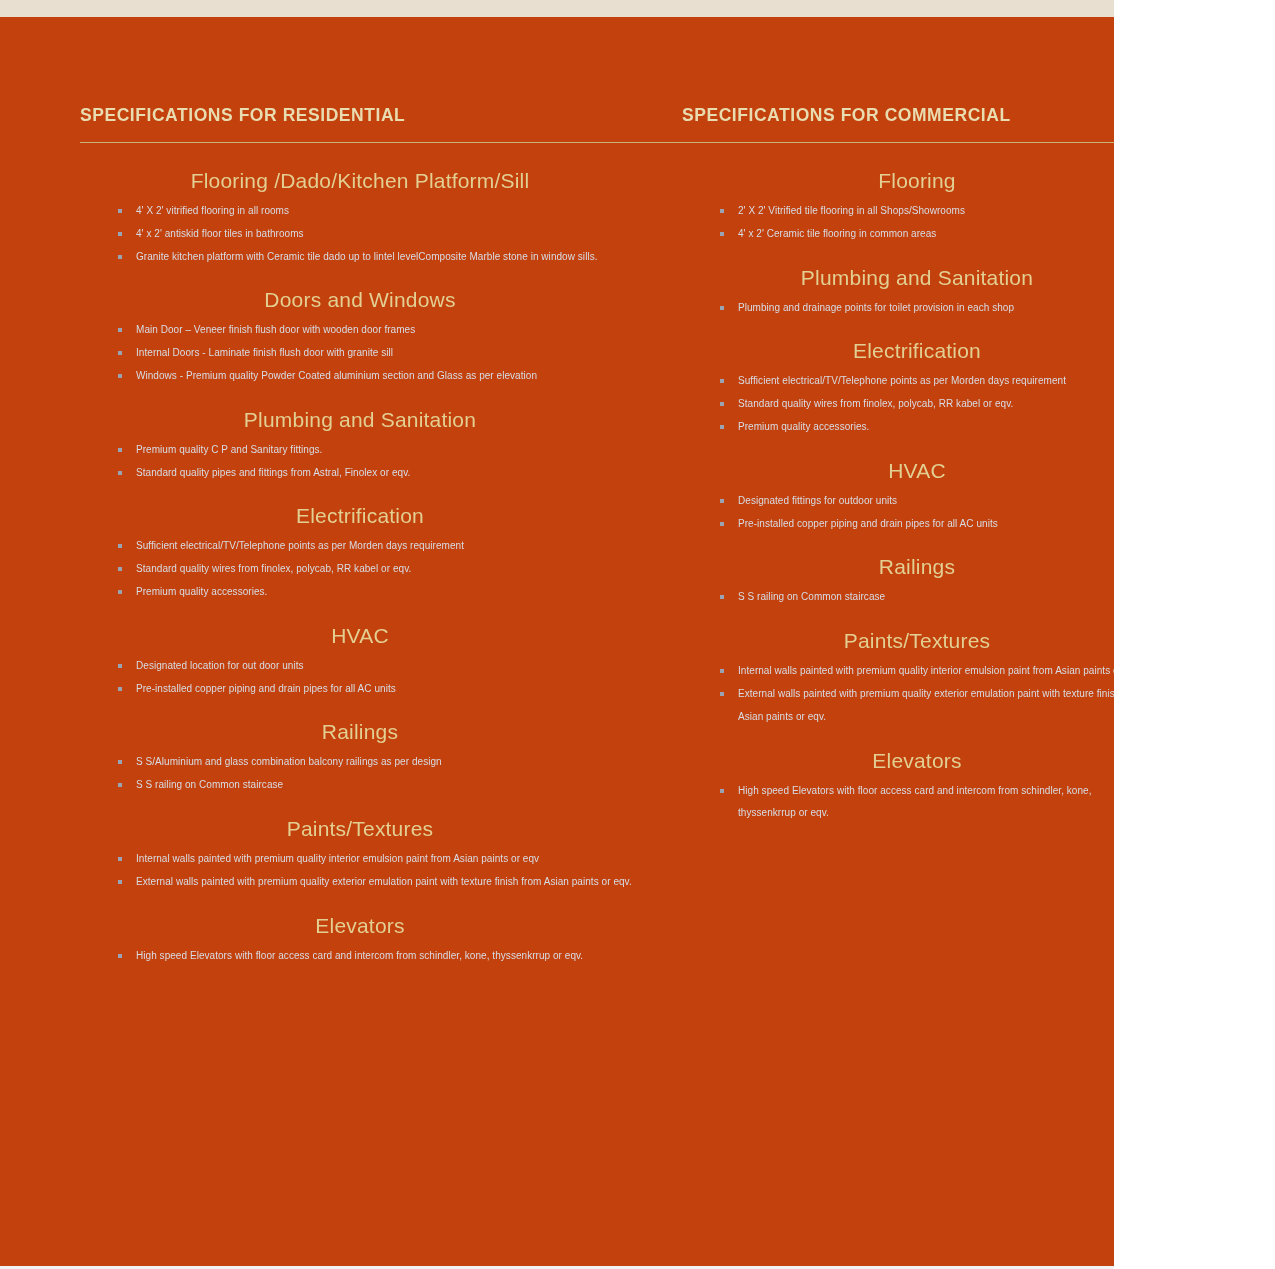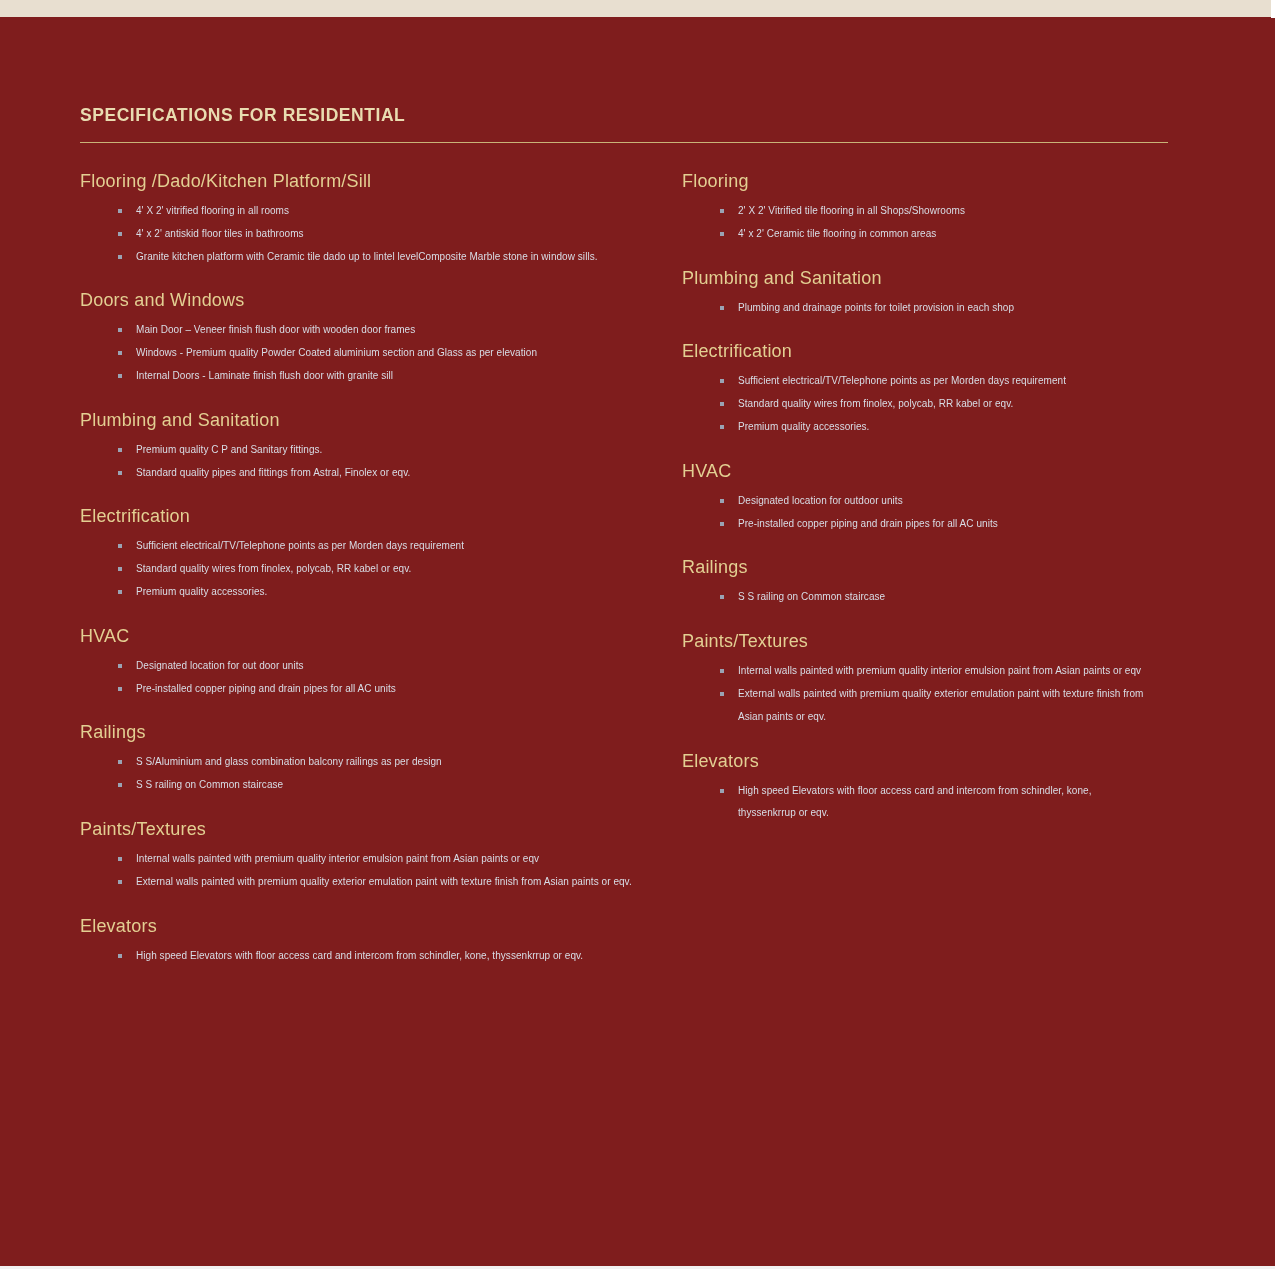--- a/index.html
+++ b/index.html
@@ -10,23 +10,23 @@
   body {
     width: 1275px;
     height: 1269px;
     background: #ffffff;
     font-family: "Liberation Sans", sans-serif;
     overflow: hidden;
   }
 
   .page {
     position: relative;
-    width: 1275px;
+    width: 1114px;
     height: 1269px;
-    background: #7f1d1d;
+    background: #c2410c;
     overflow: hidden;
   }
 
   
   .top-band {
     position: absolute;
     top: 0;
     left: 0;
     width: 1271px;
     height: 17px;
@@ -91,25 +91,26 @@
     position: absolute;
     top: 154px;
     width: 100%;
   }
   .col-left .col-body  { width: 560px; }
   .col-right .col-body { width: 470px; }
 
   .group { margin-bottom: 9px; }
 
   .group-heading {
-    font-size: 18px;
+    font-size: 21px;
     color: #e3cf92;
     line-height: 20px;
     margin: 0 0 9px 0;
     letter-spacing: 0.2px;
+    text-align: center;
   }
 
   ul.bullets {
     list-style: none;
     margin: 0 0 0 0;
     padding: 0 0 0 38px;
   }
 
   ul.bullets li {
     position: relative;
@@ -138,40 +139,41 @@
 
 <div class="page">
 
   <div class="top-band"></div>
   <div class="top-band-edge"></div>
 
   <div class="content">
 
     <div class="sec-title left">SPECIFICATIONS FOR RESIDENTIAL</div>
 
+    <div class="sec-title right">SPECIFICATIONS FOR COMMERCIAL</div>
 
     <div class="rule"></div>
 
     <div class="col col-left">
       <div class="col-body">
           <div class="group">
             <div class="group-heading">Flooring /Dado/Kitchen Platform/Sill</div>
             <ul class="bullets">
               <li>4' X 2'  vitrified flooring in all rooms</li>
               <li>4' x 2' antiskid floor tiles in bathrooms</li>
               <li>Granite kitchen platform with Ceramic tile dado up to lintel levelComposite Marble stone in window sills.</li>
             </ul>
             <div class="spacer-after-list"></div>
           </div>
           <div class="group">
             <div class="group-heading">Doors and Windows</div>
             <ul class="bullets">
               <li>Main Door –  Veneer finish flush door with wooden door frames</li>
+              <li>Internal Doors - Laminate finish flush door with granite sill</li>
               <li>Windows - Premium quality  Powder Coated aluminium section and Glass as per elevation</li>
-              <li>Internal Doors - Laminate finish flush door with granite sill</li>
             </ul>
             <div class="spacer-after-list"></div>
           </div>
           <div class="group">
             <div class="group-heading">Plumbing and Sanitation</div>
             <ul class="bullets">
               <li>Premium quality C P and Sanitary fittings.</li>
               <li>Standard quality pipes and fittings from Astral, Finolex or eqv.</li>
             </ul>
             <div class="spacer-after-list"></div>
@@ -241,21 +243,21 @@
             <ul class="bullets">
               <li>Sufficient electrical/TV/Telephone points as per Morden days requirement</li>
               <li>Standard quality wires from finolex, polycab, RR kabel or eqv.</li>
               <li>Premium quality accessories.</li>
             </ul>
             <div class="spacer-after-list"></div>
           </div>
           <div class="group">
             <div class="group-heading">HVAC</div>
             <ul class="bullets">
-              <li>Designated location for outdoor units</li>
+              <li>Designated fittings for outdoor units</li>
               <li>Pre-installed copper piping and drain pipes for all AC units</li>
             </ul>
             <div class="spacer-after-list"></div>
           </div>
           <div class="group">
             <div class="group-heading">Railings</div>
             <ul class="bullets">
               <li>S S railing on Common staircase</li>
             </ul>
             <div class="spacer-after-list"></div>

